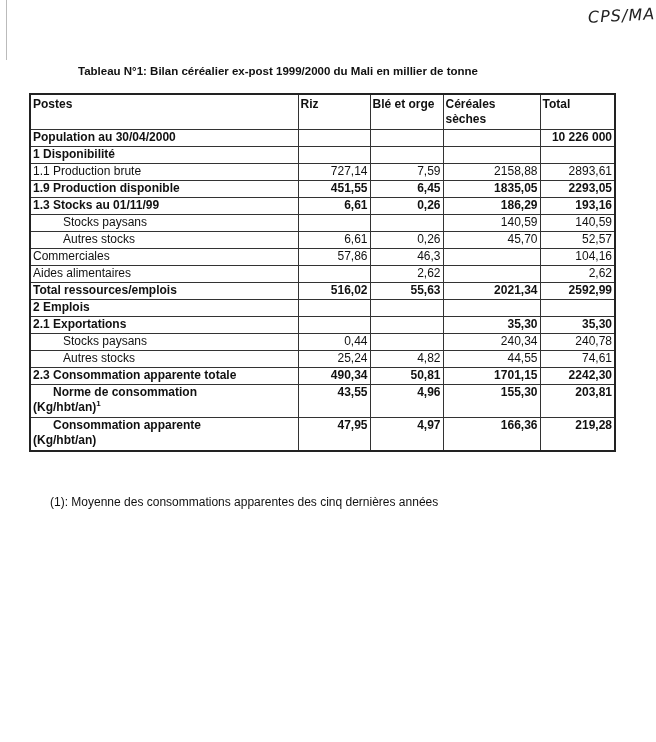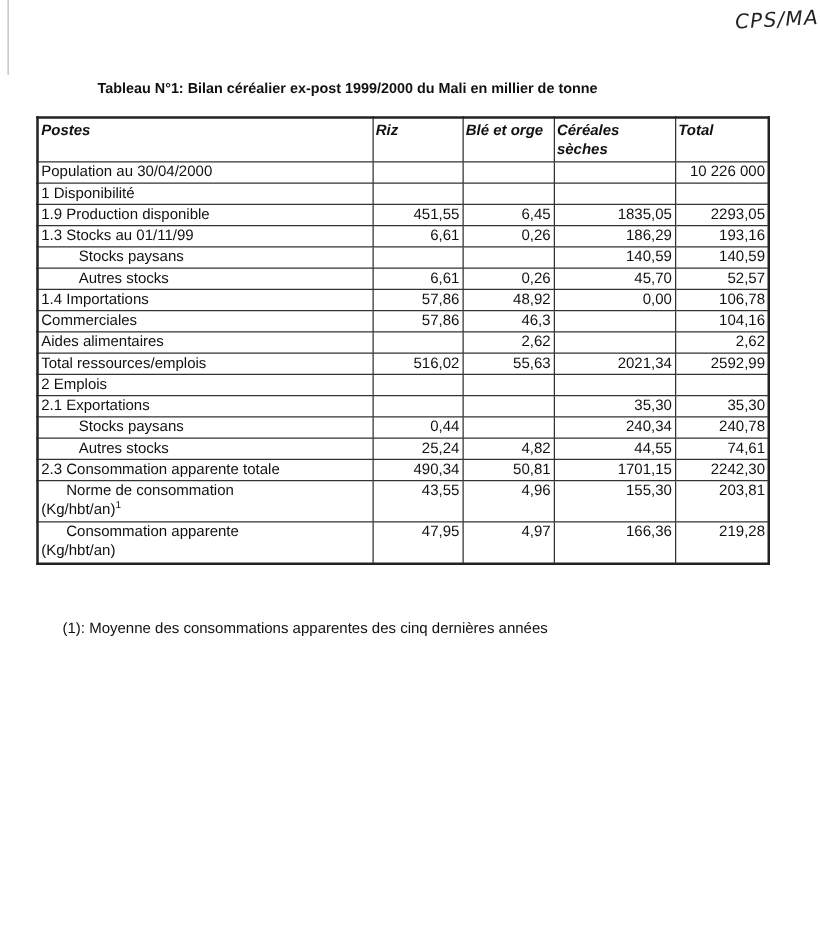--- a/index.html
+++ b/index.html
@@ -7,23 +7,23 @@
     .handnote { position:absolute; left:588px; top:6px; font-family:"DejaVu Sans", sans-serif; font-style:italic; font-size:16px; color:#222; letter-spacing:1px; transform:rotate(-3deg); }
     .scan-mark { position:absolute; background:#bbb; }
     .title { position:absolute; left:46px; top:65px; font-size:11.5px; font-weight:bold; white-space:nowrap;margin-left:32px; }
     table.grid { position:absolute; left:29px; top:93px; border-collapse:collapse; table-layout:fixed; width:585px; font-size:12px; border:2px solid #222; }
     table.grid col.c0 { width:268px; }
     table.grid col.c1 { width:72px; }
     table.grid col.c2 { width:73px; }
     table.grid col.c3 { width:97px; }
     table.grid col.c4 { width:75px; }
     table.grid td, table.grid th { border:1px solid #333; padding:0 2px; height:16px; line-height:15px; vertical-align:top; overflow:hidden; white-space:nowrap; }
-    table.grid th { text-align:left; font-weight:bold; font-size:12px; height:32px; padding-top:2px; white-space:normal; line-height:15px;font-style:italic; }
+    table.grid th { text-align:left; font-weight:bold; font-size:12px; height:32px; padding-top:2px; white-space:normal; line-height:15px; }
     table.grid td.num { text-align:right; }
-    table.grid tr.bold td { font-weight:normal; }
+    table.grid tr.bold td { font-weight:bold; }
     table.grid td.indent { padding-left:32px; }
     table.grid tr.tall td { height:32px; white-space:normal; }
     table.grid tr.tall td.lbl { padding-left:2px;margin-left:40px; }
     .tall .lbl span.first { display:block; padding-left:20px; }
     sup { font-size:8px; line-height:0; }
     .footnote { position:absolute; left:50px; top:495px; font-size:12px; white-space:nowrap; }
   </style>
 </head>
 <body>
 
@@ -57,20 +57,27 @@
         <td class="num"></td>
         <td class="num">10 226 000</td>
       </tr>
       <tr class="bold">
         <td>1 Disponibilité</td>
         <td class="num"></td>
         <td class="num"></td>
         <td class="num"></td>
         <td class="num"></td>
       </tr>
+      <tr>
+        <td>1.1 Production brute</td>
+        <td class="num">727,14</td>
+        <td class="num">7,59</td>
+        <td class="num">2158,88</td>
+        <td class="num">2893,61</td>
+      </tr>
       <tr class="bold">
         <td>1.9 Production disponible</td>
         <td class="num">451,55</td>
         <td class="num">6,45</td>
         <td class="num">1835,05</td>
         <td class="num">2293,05</td>
       </tr>
       <tr class="bold">
         <td>1.3 Stocks au 01/11/99</td>
         <td class="num">6,61</td>
@@ -84,27 +91,20 @@
         <td class="num"></td>
         <td class="num">140,59</td>
         <td class="num">140,59</td>
       </tr>
       <tr>
         <td class="indent">Autres stocks</td>
         <td class="num">6,61</td>
         <td class="num">0,26</td>
         <td class="num">45,70</td>
         <td class="num">52,57</td>
-      </tr>
-      <tr class="bold">
-        <td>1.4 Importations</td>
-        <td class="num">57,86</td>
-        <td class="num">48,92</td>
-        <td class="num">0,00</td>
-        <td class="num">106,78</td>
       </tr>
       <tr>
         <td>Commerciales</td>
         <td class="num">57,86</td>
         <td class="num">46,3</td>
         <td class="num"></td>
         <td class="num">104,16</td>
       </tr>
       <tr>
         <td>Aides alimentaires</td>

